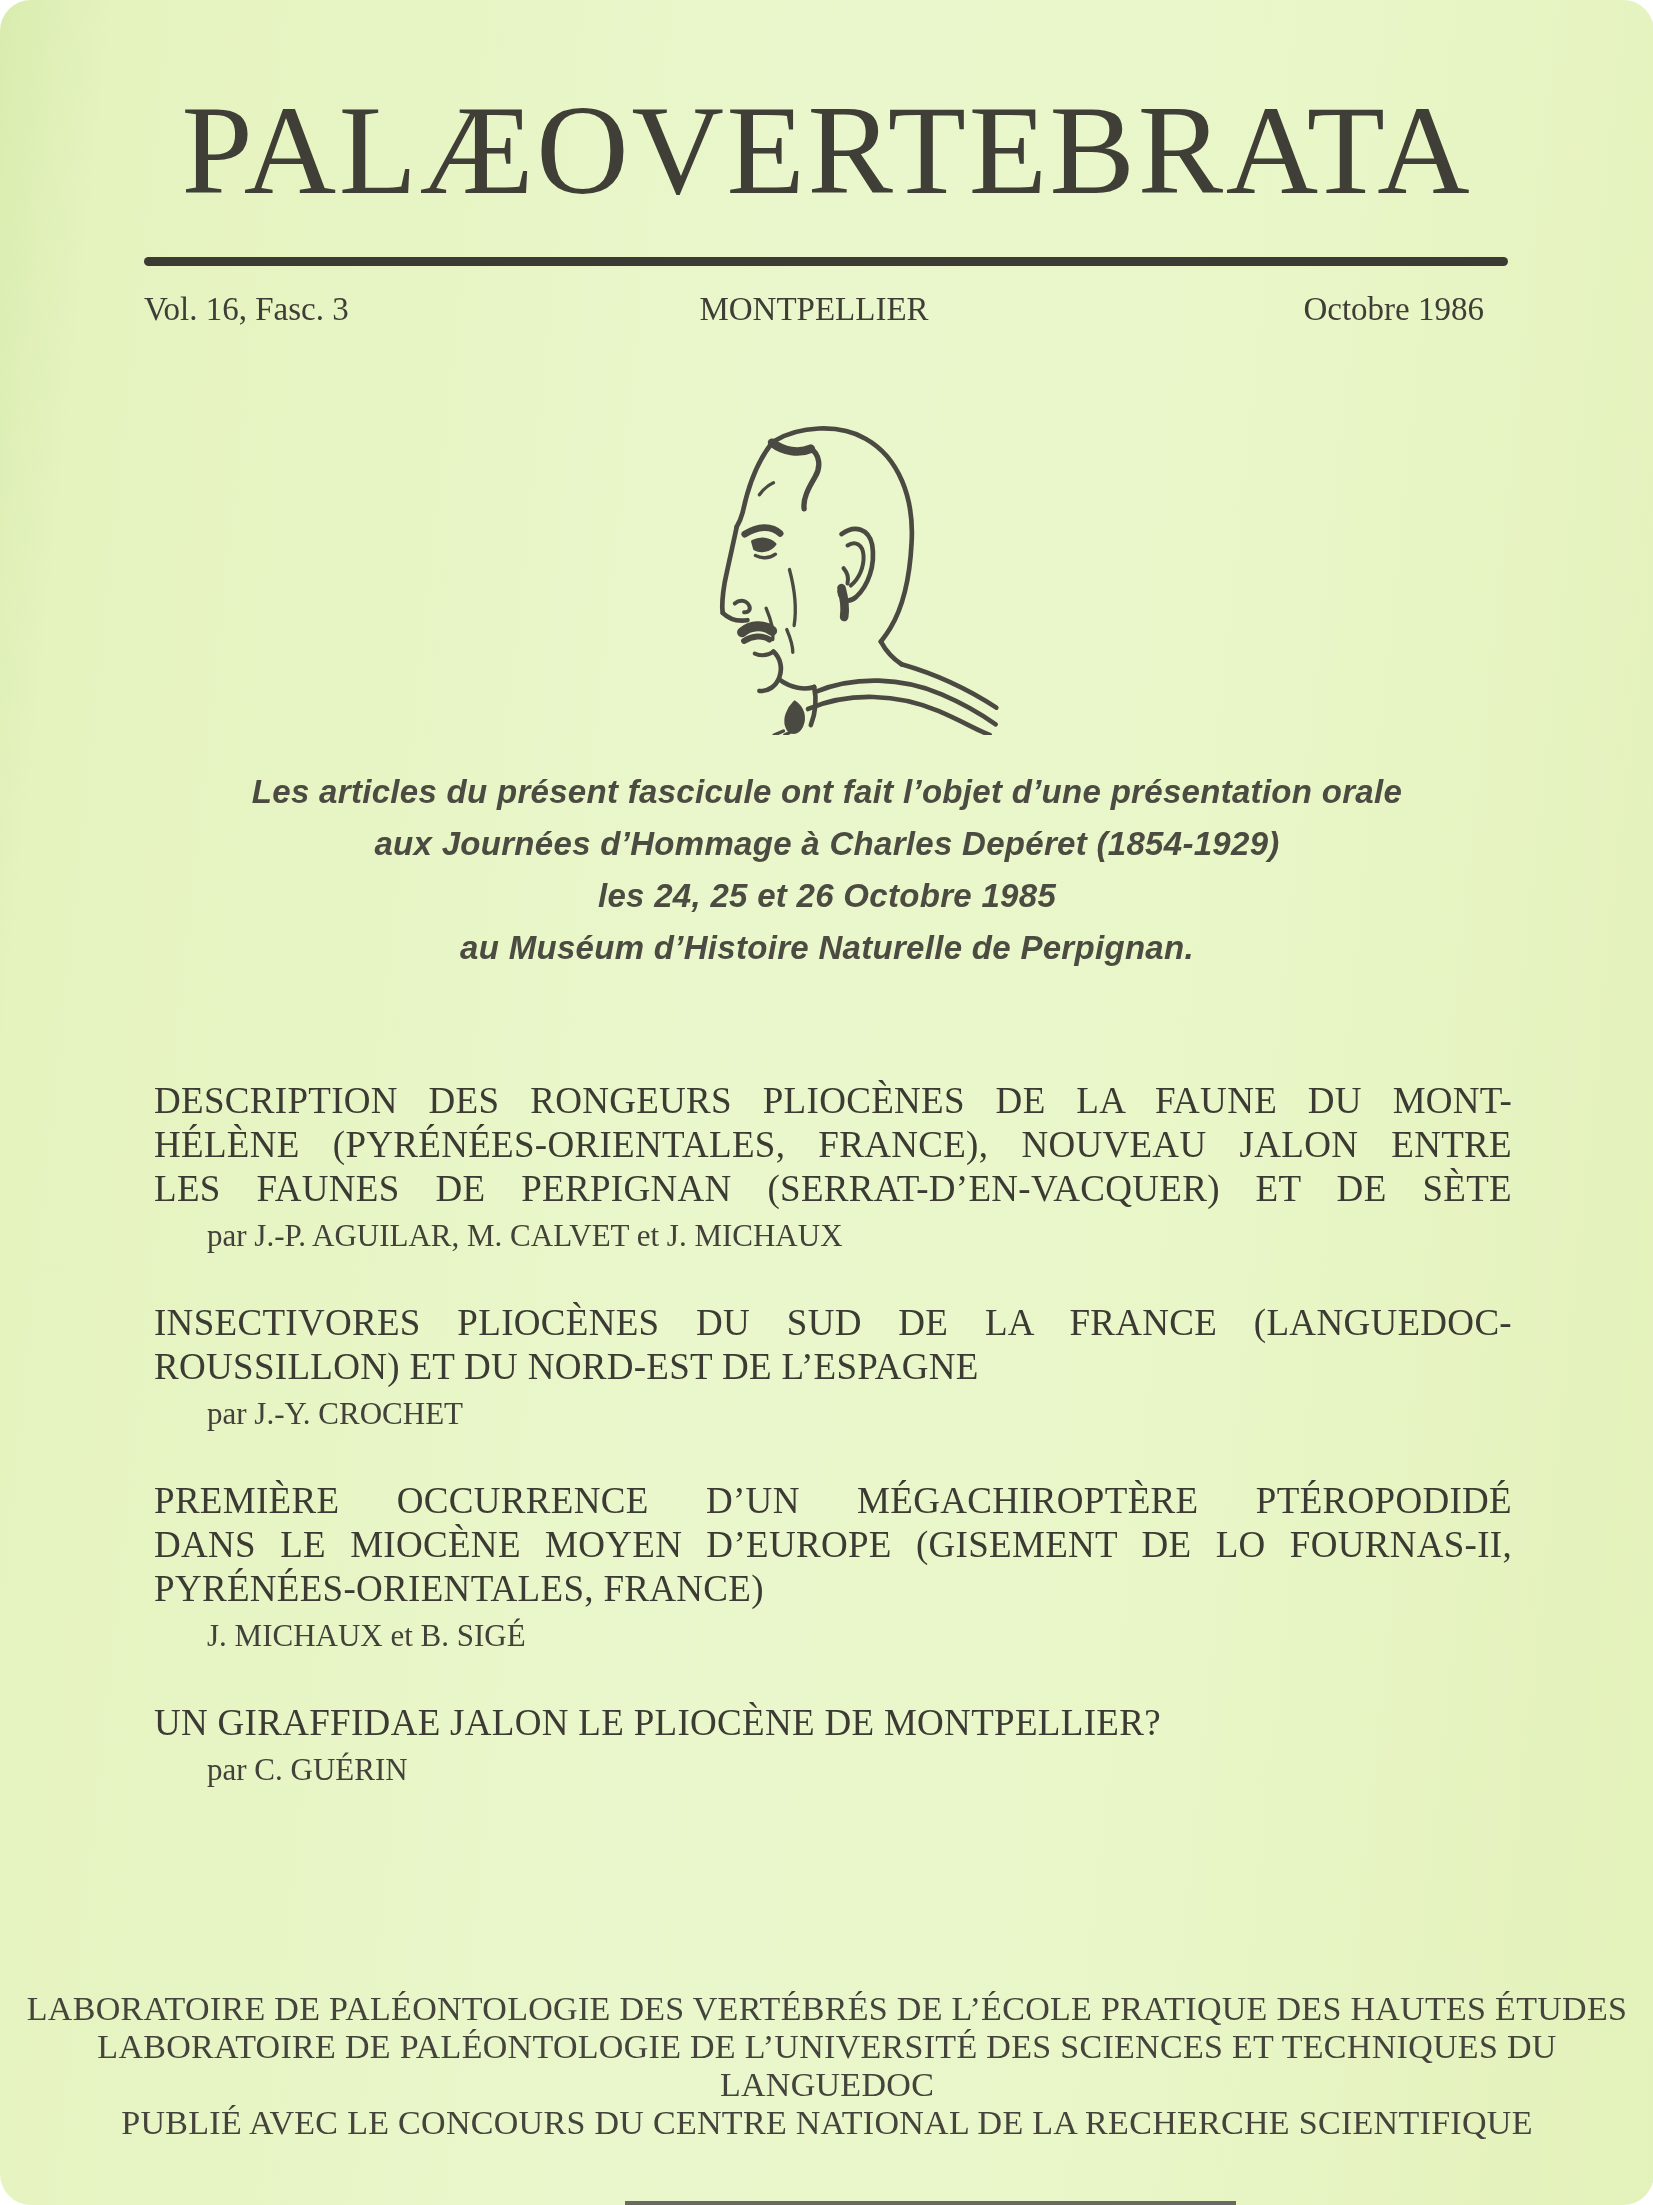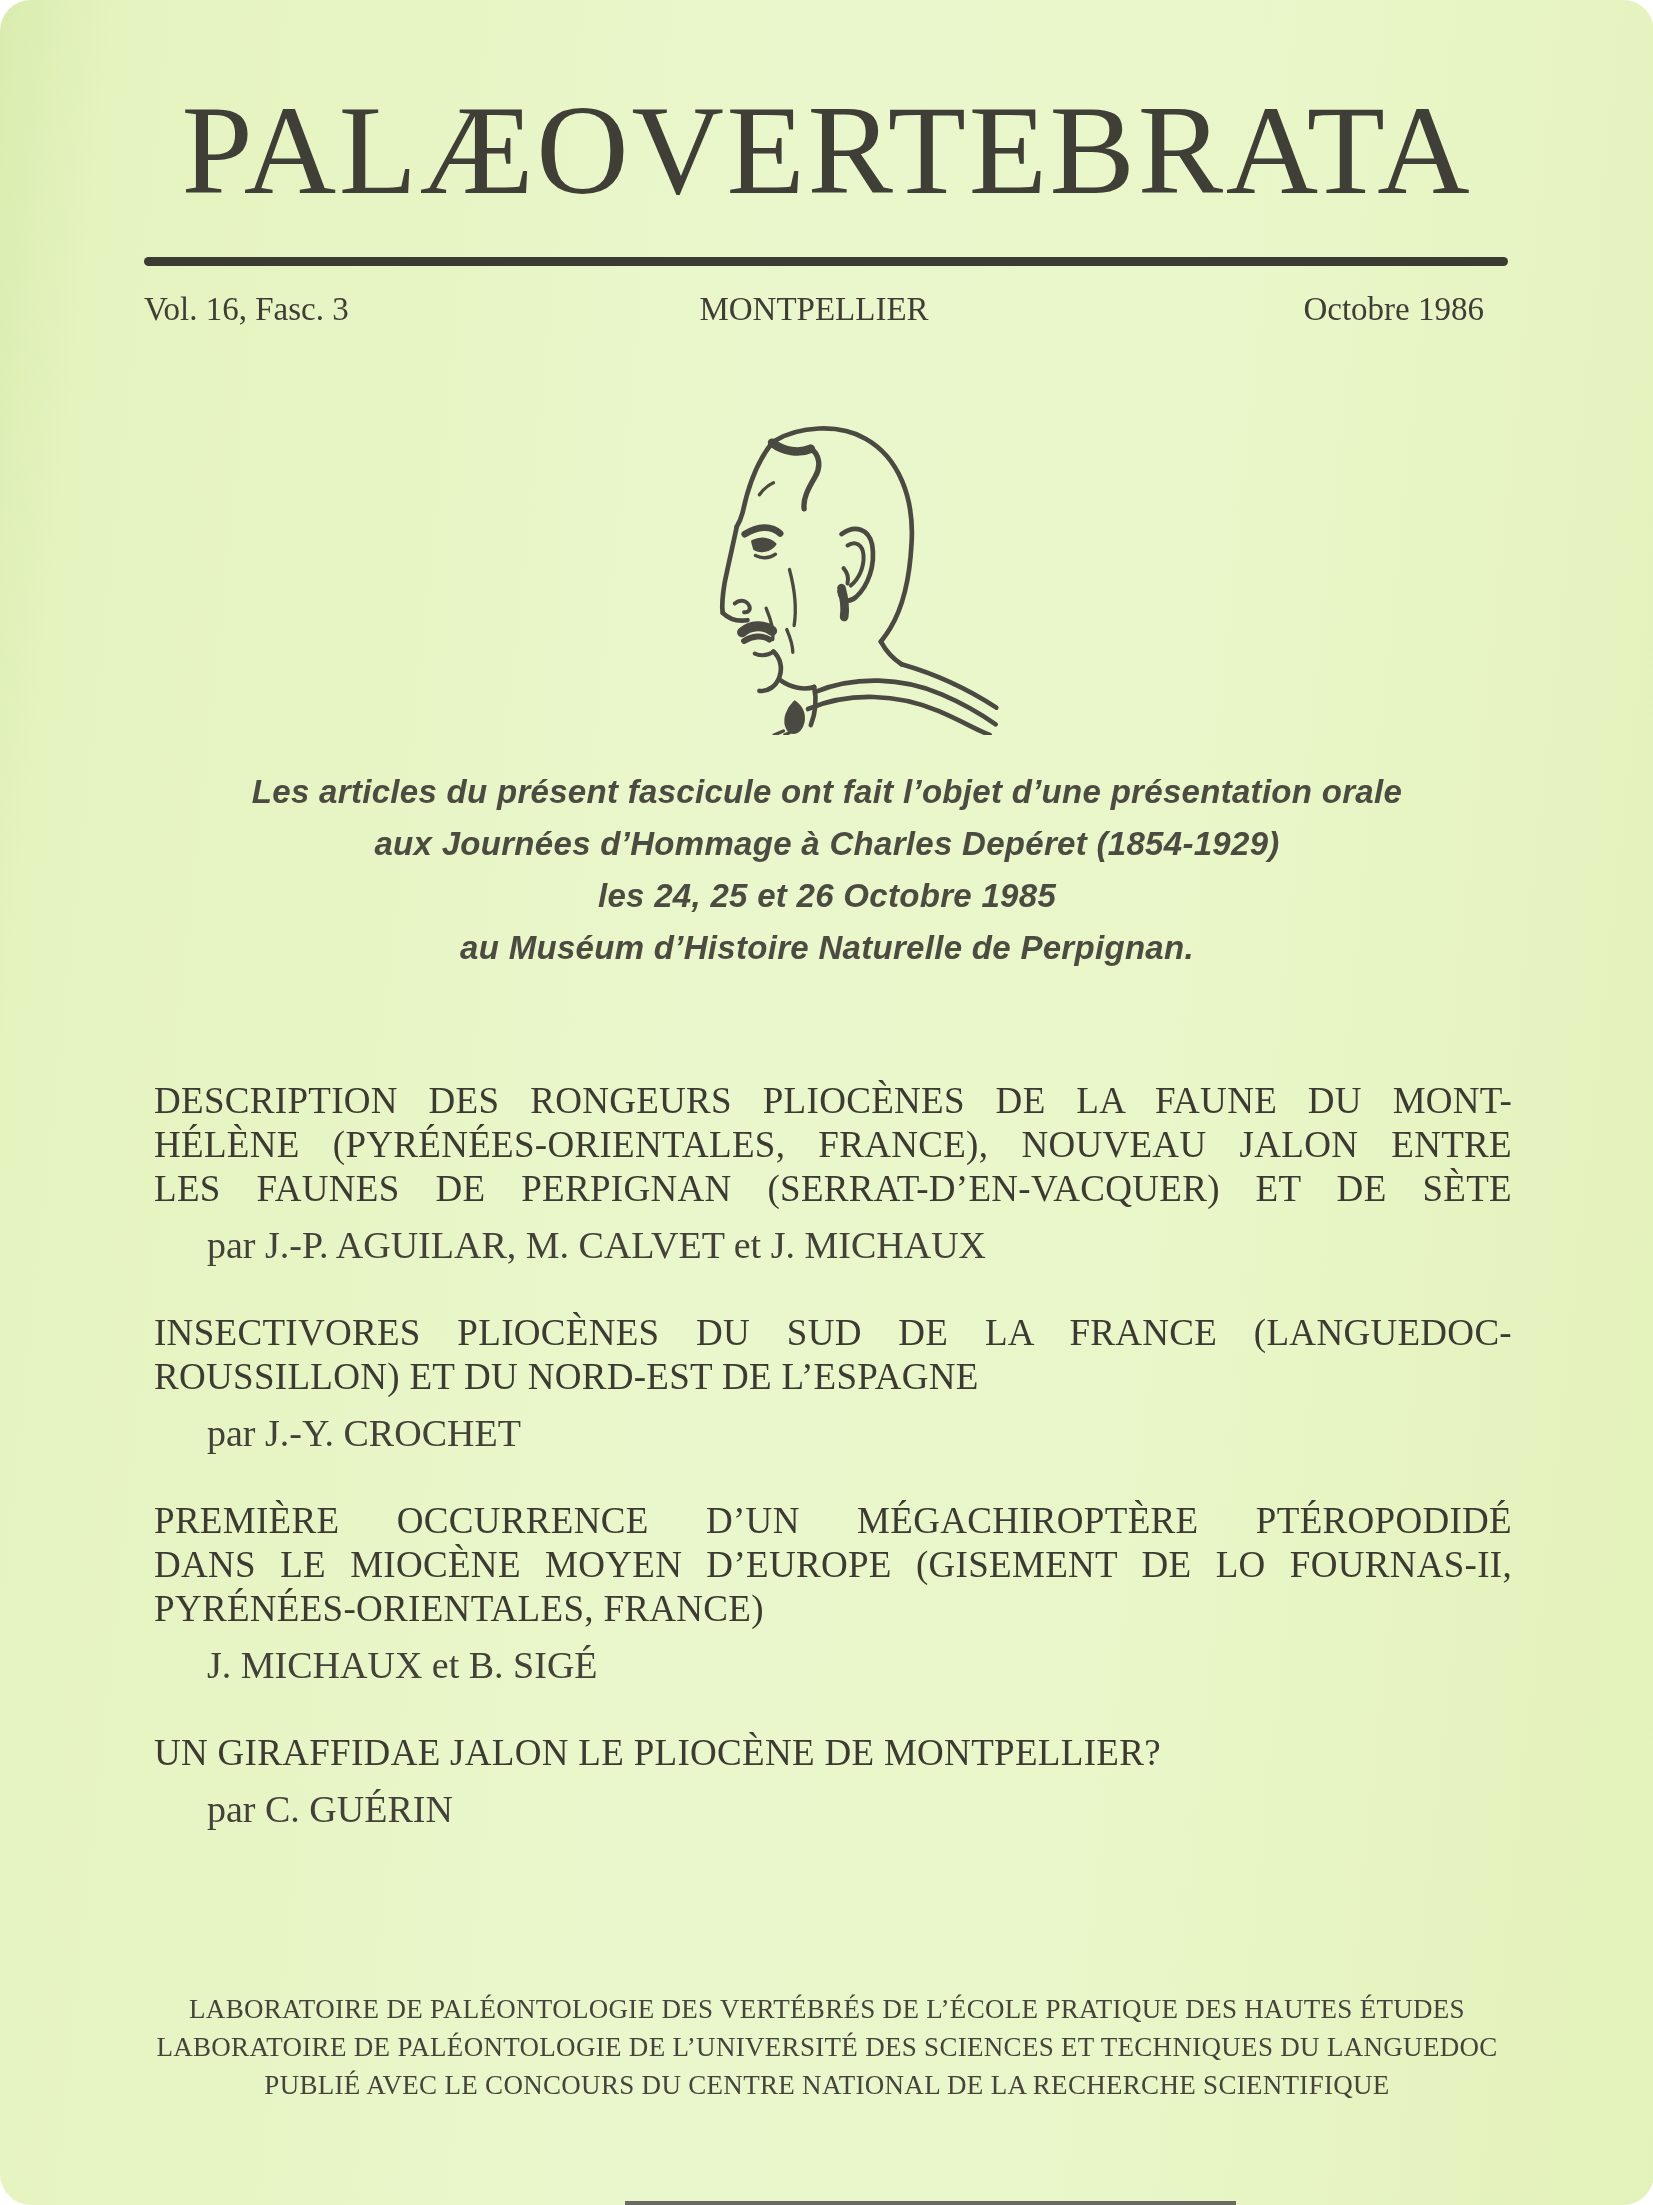--- a/index.html
+++ b/index.html
@@ -72,33 +72,33 @@
   .article { margin-bottom: 45px; }
   .article-title {
     font-weight: normal;
     font-size: 37px;
     line-height: 44px;
     letter-spacing: 0.3px;
     color: #3c3b33;
   }
   .article-title .line.fill { text-align-last: justify; }
   .byline {
-    margin-top: 14px;
+    margin-top: 4px;
     padding-left: 53px;
-    font-size: 38px;
+    font-size: 31px;
     line-height: 41px;
     color: #42413a;
   }
 
   
   .imprint {
     position: absolute;
     top: 1990px; left: 0; right: 0;
     text-align: center;
-    font-size: 27px;
+    font-size: 34px;
     line-height: 38px;
     letter-spacing: 0.3px;
     color: #45443c;
   }
 
   
   .scan-artifact {
     position: absolute;
     bottom: 0; left: 625px;
     width: 611px; height: 4px;

